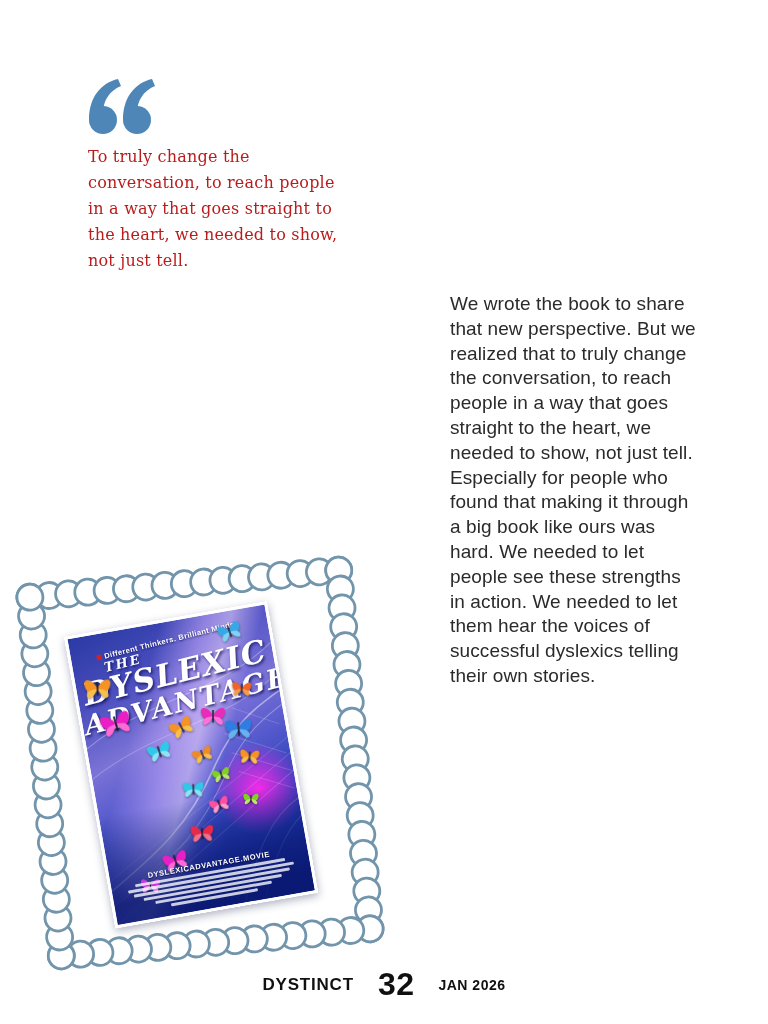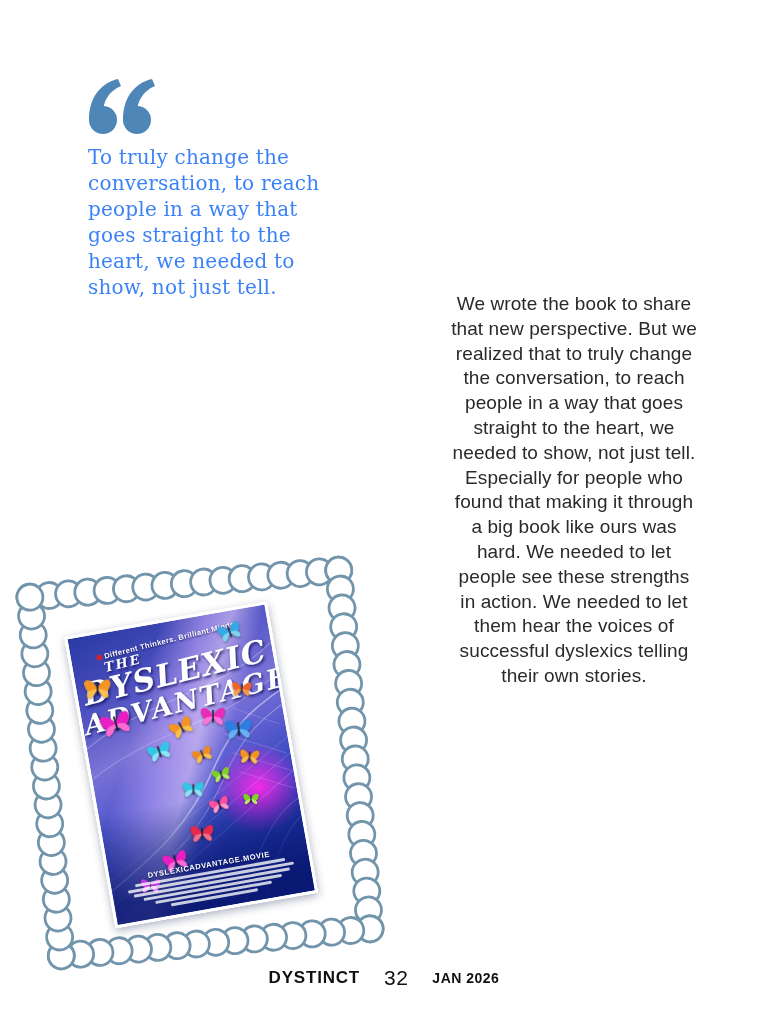--- a/index.html
+++ b/index.html
@@ -3,25 +3,25 @@
 <meta charset="utf-8">
 <style>
   html,body{margin:0;padding:0;background:#e8e8e8;}
   .page{position:relative;width:768px;height:1024px;background:#ffffff;overflow:hidden;
         font-family:"Liberation Sans",sans-serif;margin:0 auto;}
 
   
   .pullquote{position:absolute;left:88px;top:78px;width:250px;}
   .quote-icon{width:68px;height:58px;display:block;margin-bottom:8px;}
   .quote-text{margin:0;font-family:"DejaVu Serif","Liberation Serif",serif;
-              font-size:20px;line-height:26px;color:#3b82f6;letter-spacing:.2px;}
+              font-size:16px;line-height:26px;color:#b91c1c;letter-spacing:.2px;}
 
   
   .article{position:absolute;left:450px;top:292px;width:248px;color:#2a2a2a;}
-  .article p{margin:0 0 24px 0;font-size:19px;line-height:24.8px;letter-spacing:.1px;text-align:center;}
+  .article p{margin:0 0 24px 0;font-size:19px;line-height:24.8px;letter-spacing:.1px;}
 
   
   .stamp{position:absolute;left:28px;top:566px;width:344px;height:394px;
          transform:rotate(-5deg);transform-origin:50% 50%;}
   .stamp svg.frame{position:absolute;left:0;top:0;}
   .poster{position:absolute;left:60px;top:50px;width:200px;height:290px;
           transform:rotate(-5deg);transform-origin:50% 50%;
           border:3px solid #fff;box-shadow:0 3px 8px rgba(30,40,80,.35);
           background:
             radial-gradient(circle 46px at 81% 62%, rgba(255,40,235,.95) 0%, rgba(230,40,230,.5) 55%, rgba(200,40,220,0) 100%),
@@ -44,21 +44,21 @@
   .butterflies{position:absolute;left:0;top:0;width:100%;height:100%;}
   .butterflies svg{position:absolute;filter:drop-shadow(0 1px 1px rgba(0,0,40,.4));}
   .credits{position:absolute;left:0;right:0;bottom:7px;text-align:center;color:#fff;}
   .site{font-size:7.5px;font-weight:bold;letter-spacing:.6px;text-shadow:0 1px 1px rgba(0,0,60,.8);}
   .bars div{margin:2.5px auto;background:rgba(255,255,255,.78);border-radius:1px;}
 
   
   .footer{position:absolute;left:0;top:966px;width:100%;display:flex;
           justify-content:center;align-items:center;gap:24px;color:#101010;}
   .footer .mag{font-size:17px;font-weight:700;letter-spacing:.8px;}
-  .footer .num{font-size:21px;font-weight:400;letter-spacing:.5px;}
+  .footer .num{font-size:32px;font-weight:700;letter-spacing:.5px;}
   .footer .iss{font-size:14px;font-weight:600;letter-spacing:.5px;}
 </style>
 </head>
 <body>
 
 <main class="page">
 
   <section class="pullquote">
     <svg class="quote-icon" viewBox="0 0 68 56" aria-hidden="true">
       <g id="qmark" fill="#4e87b7">

